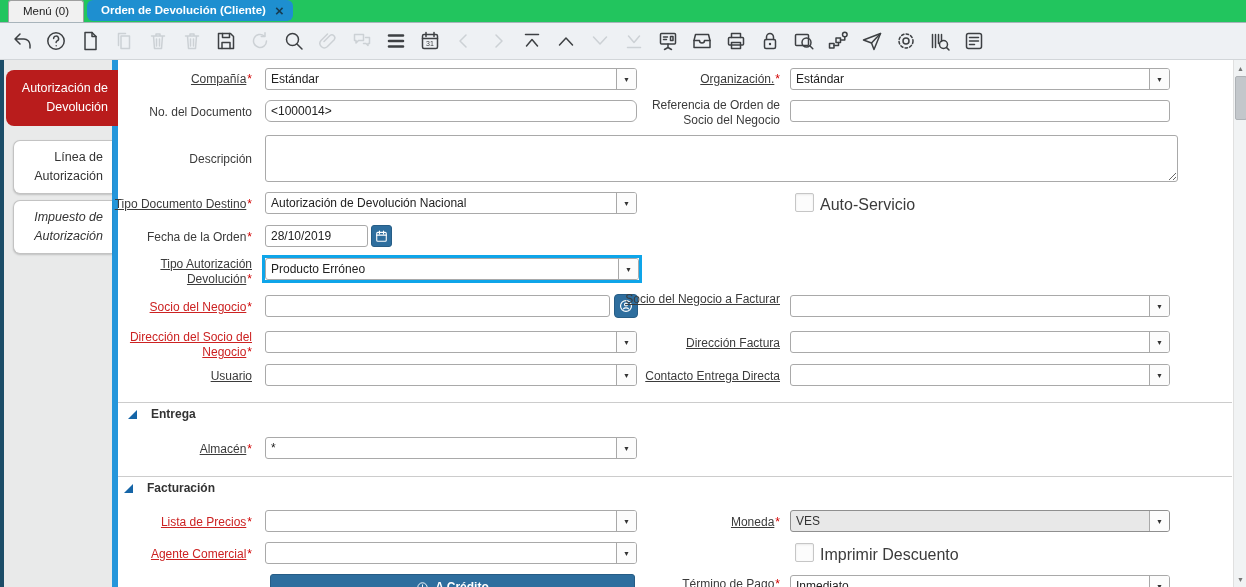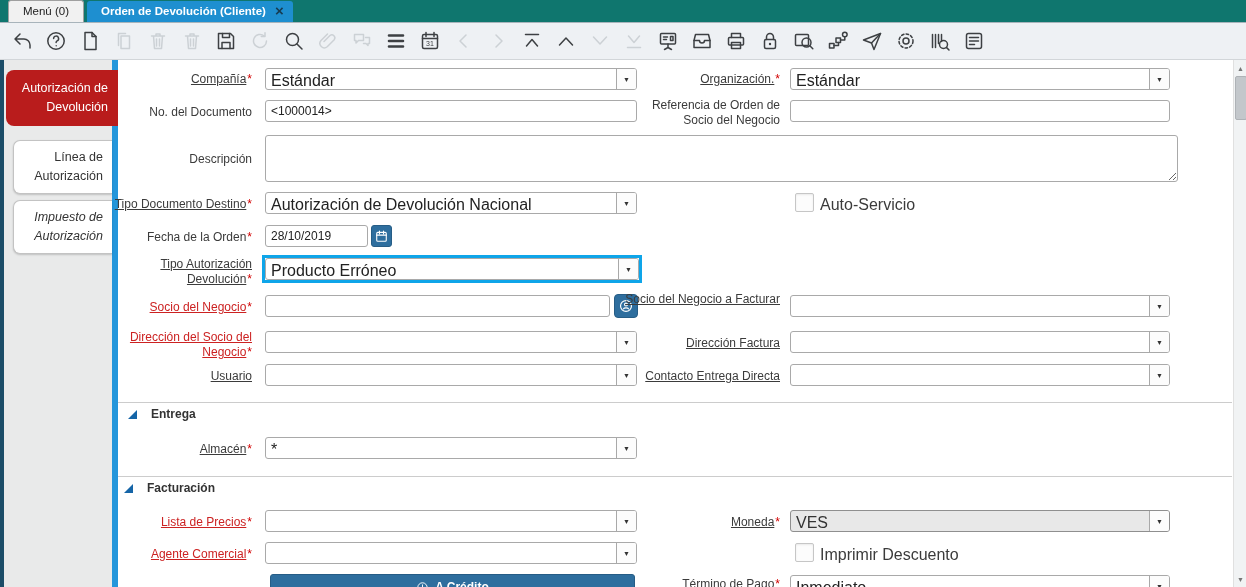--- a/index.html
+++ b/index.html
@@ -1,26 +1,26 @@
 <!DOCTYPE html>
 <html><head>
 <meta charset="utf-8">
 <style>
   html,body{margin:0;padding:0;background:#fff;}
   .page{position:relative;width:1246px;height:587px;overflow:hidden;
         font-family:"Liberation Sans",sans-serif;background:#fff;}
 
   
-  .tabbar{position:absolute;left:0;top:0;width:1246px;height:22px;background:#0f766e;
-          border-bottom:1px solid #a8b4bb;display:flex;align-items:center;}
+  .tabbar{position:absolute;left:0;top:0;width:1246px;height:22px;background:#22c55e;
+          border-bottom:1px solid #a8b4bb;display:flex;align-items:flex-start;}
   .wtab{height:21px;line-height:21px;font-size:11.5px;border-radius:3px 3px 0 0;cursor:default;}
   .wtab.inactive{margin-left:8px;padding:0 14px;background:#f1f1f1;border:1px solid #9f9f9f;
           border-bottom:none;color:#222;}
   .wtab.active{margin-left:3px;padding:0 9px 0 14px;background:#1e8fd0;color:#fff;
-          font-weight:bold;display:flex;align-items:center;gap:9px;}
+          font-weight:bold;display:flex;align-items:center;gap:9px;border-radius:6px;}
   .wtab .close{font-size:15px;font-weight:bold;color:#173c51;line-height:20px;}
 
   
   .toolbar{position:absolute;left:0;top:23px;width:1246px;height:37px;background:#eef1f4;
           border-bottom:1px solid #d2d6d9;display:flex;align-items:center;gap:11px;padding-left:10px;box-sizing:border-box;}
   .tbi{width:23px;height:23px;display:flex;align-items:center;justify-content:center;flex:0 0 auto;}
   .tbi svg{width:22px;height:22px;fill:none;stroke:currentColor;stroke-width:1.5;
           stroke-linecap:round;stroke-linejoin:round;}
   .tbi.on{color:#3d4043;cursor:pointer;}
   .tbi.off{color:#ccd1d5;}
@@ -41,21 +41,21 @@
   .stab.t3{top:200px;font-style:italic;}
 
   
   .lbl{position:absolute;font-size:12px;line-height:15px;color:#3b3b3b;text-align:right;}
   .lbl .lt{color:#3b3b3b;}
   .lbl .lnk{text-decoration:underline;}
   .lbl.red .lt{color:#cc2222;}
   .star::after{content:"*";color:#d20000;margin-left:1px;}
   .combo{position:absolute;height:22px;border:1px solid #a9a9a9;border-radius:3px;background:#fff;
         display:flex;box-sizing:border-box;}
-  .combo .val{flex:1;font-size:16px;color:#222;padding:3px 5px 0 5px;white-space:nowrap;overflow:hidden;}
+  .combo .val{flex:1;font-size:12px;color:#222;padding:3px 5px 0 5px;white-space:nowrap;overflow:hidden;}
   .combo .dd{width:19px;border-left:1px solid #a9a9a9;background:#fcfcfc;display:flex;align-items:center;
         justify-content:center;border-radius:0 2px 2px 0;font-size:7px;color:#333;cursor:pointer;}
   .combo.ro{background:#e8e8e8;border-color:#8f8f8f;}
   .combo.ro .val{color:#333;}
   .tin{position:absolute;height:22px;border:1px solid #a9a9a9;border-radius:3px;font-size:12px;
         padding:0 5px;box-sizing:border-box;font-family:"Liberation Sans",sans-serif;color:#222;}
   .tarea{position:absolute;border:1px solid #a9a9a9;border-radius:3px;font-size:12px;
         font-family:"Liberation Sans",sans-serif;resize:both;box-sizing:border-box;}
   .cb{position:absolute;width:17px;height:17px;background:#fcfcfc;border:1px solid #c6c6c6;
         border-radius:2px;box-shadow:inset 0 1px 2px rgba(0,0,0,.08);cursor:pointer;}
@@ -278,21 +278,21 @@
       <span class="val">Estándar</span>
       <span class="dd">▼</span>
     </div>
   <div class="lbl" style="left:620px;top:72px;width:160px;"><span class="lt lnk">Organización.</span><span class="star"></span></div>
   <div class="combo" style="left:790px;top:68px;width:380px;">
       <span class="val">Estándar</span>
       <span class="dd">▼</span>
     </div>
 
   <div class="lbl" style="left:100px;top:105px;width:152px;"><span class="lt">No. del Documento</span></div>
-  <input class="tin" style="left: 265px; top: 100px; width: 372px;" value="&lt;1000014&gt;">
+  <input class="tin" style="left: 265px; top: 100px; width: 372px; border-radius: 6px;" value="&lt;1000014&gt;">
   <div class="lbl" style="left:620px;top:98px;width:160px;"><span class="lt">Referencia de Orden de Socio del Negocio</span></div>
   <input class="tin" style="left: 790px; top: 100px; width: 380px;" value="">
 
   <div class="lbl" style="left:100px;top:152px;width:152px;"><span class="lt">Descripción</span></div>
   <textarea class="tarea" style="left: 265px; top: 135px; width: 913px; height: 47px;"></textarea>
 
   <div class="lbl" style="left:100px;top:197px;width:152px;"><span class="lt lnk">Tipo Documento Destino</span><span class="star"></span></div>
   <div class="combo" style="left:265px;top:192px;width:372px;">
       <span class="val">Autorización de Devolución Nacional</span>
       <span class="dd">▼</span>

